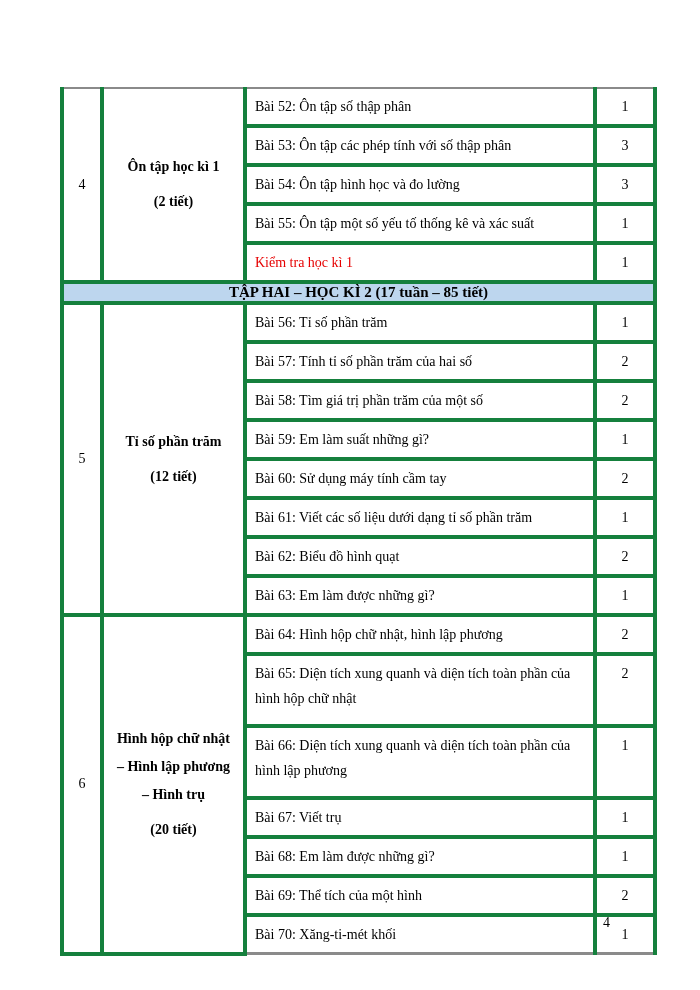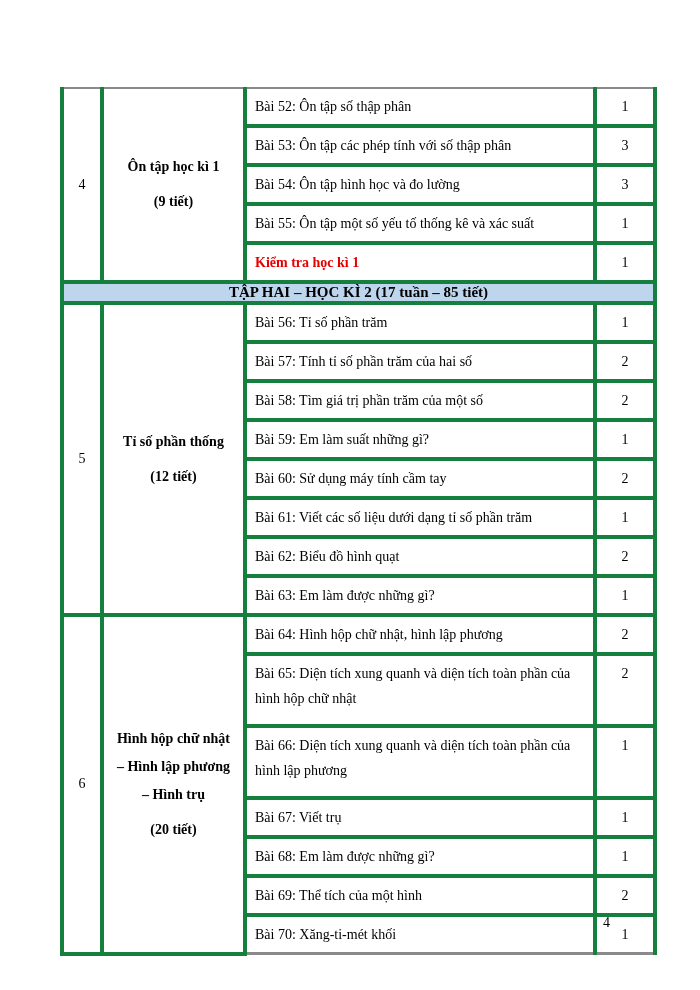--- a/index.html
+++ b/index.html
@@ -61,21 +61,21 @@
     line-height: 25px;
   }
   td.count {
     vertical-align: top;
     text-align: center;
     padding-top: 5px;
     line-height: 25px;
   }
   tr.exam td.lesson {
     color: #E60000;
-    font-weight: bold;
+    font-weight: normal;
   }
   td.band {
     background: #BDD6EE;
     text-align: center;
     vertical-align: middle;
     font-weight: bold;
     font-size: 15px;
     border-top: 2px solid #808080;
     border-bottom: 2px solid #808080;
   }
@@ -98,21 +98,21 @@
         <col style="width:143px">
         <col style="width:350px">
         <col style="width:60px">
       </colgroup>
       <tbody>
 
         <tr class="row-first">
           <td class="num" rowspan="5">4</td>
           <td class="topic" rowspan="5">
             <div>Ôn tập học kì 1</div>
-            <div class="duration">(9 tiết)</div>
+            <div class="duration">(2 tiết)</div>
           </td>
           <td class="lesson">Bài 52: Ôn tập số thập phân</td>
           <td class="count">1</td>
         </tr>
         <tr>
           <td class="lesson">Bài 53: Ôn tập các phép tính với số thập phân</td>
           <td class="count">3</td>
         </tr>
         <tr>
           <td class="lesson">Bài 54: Ôn tập hình học và đo lường</td>
@@ -127,21 +127,21 @@
           <td class="count">1</td>
         </tr>
 
         <tr class="band-row">
           <td class="band" colspan="4">TẬP HAI – HỌC KÌ 2 (17 tuần – 85 tiết)</td>
         </tr>
 
         <tr>
           <td class="num" rowspan="8">5</td>
           <td class="topic" rowspan="8">
-            <div>Tỉ số phần thống</div>
+            <div>Tỉ số phần trăm</div>
             <div class="duration">(12 tiết)</div>
           </td>
           <td class="lesson">Bài 56: Tỉ số phần trăm</td>
           <td class="count">1</td>
         </tr>
         <tr>
           <td class="lesson">Bài 57: Tính tỉ số phần trăm của hai số</td>
           <td class="count">2</td>
         </tr>
         <tr>

